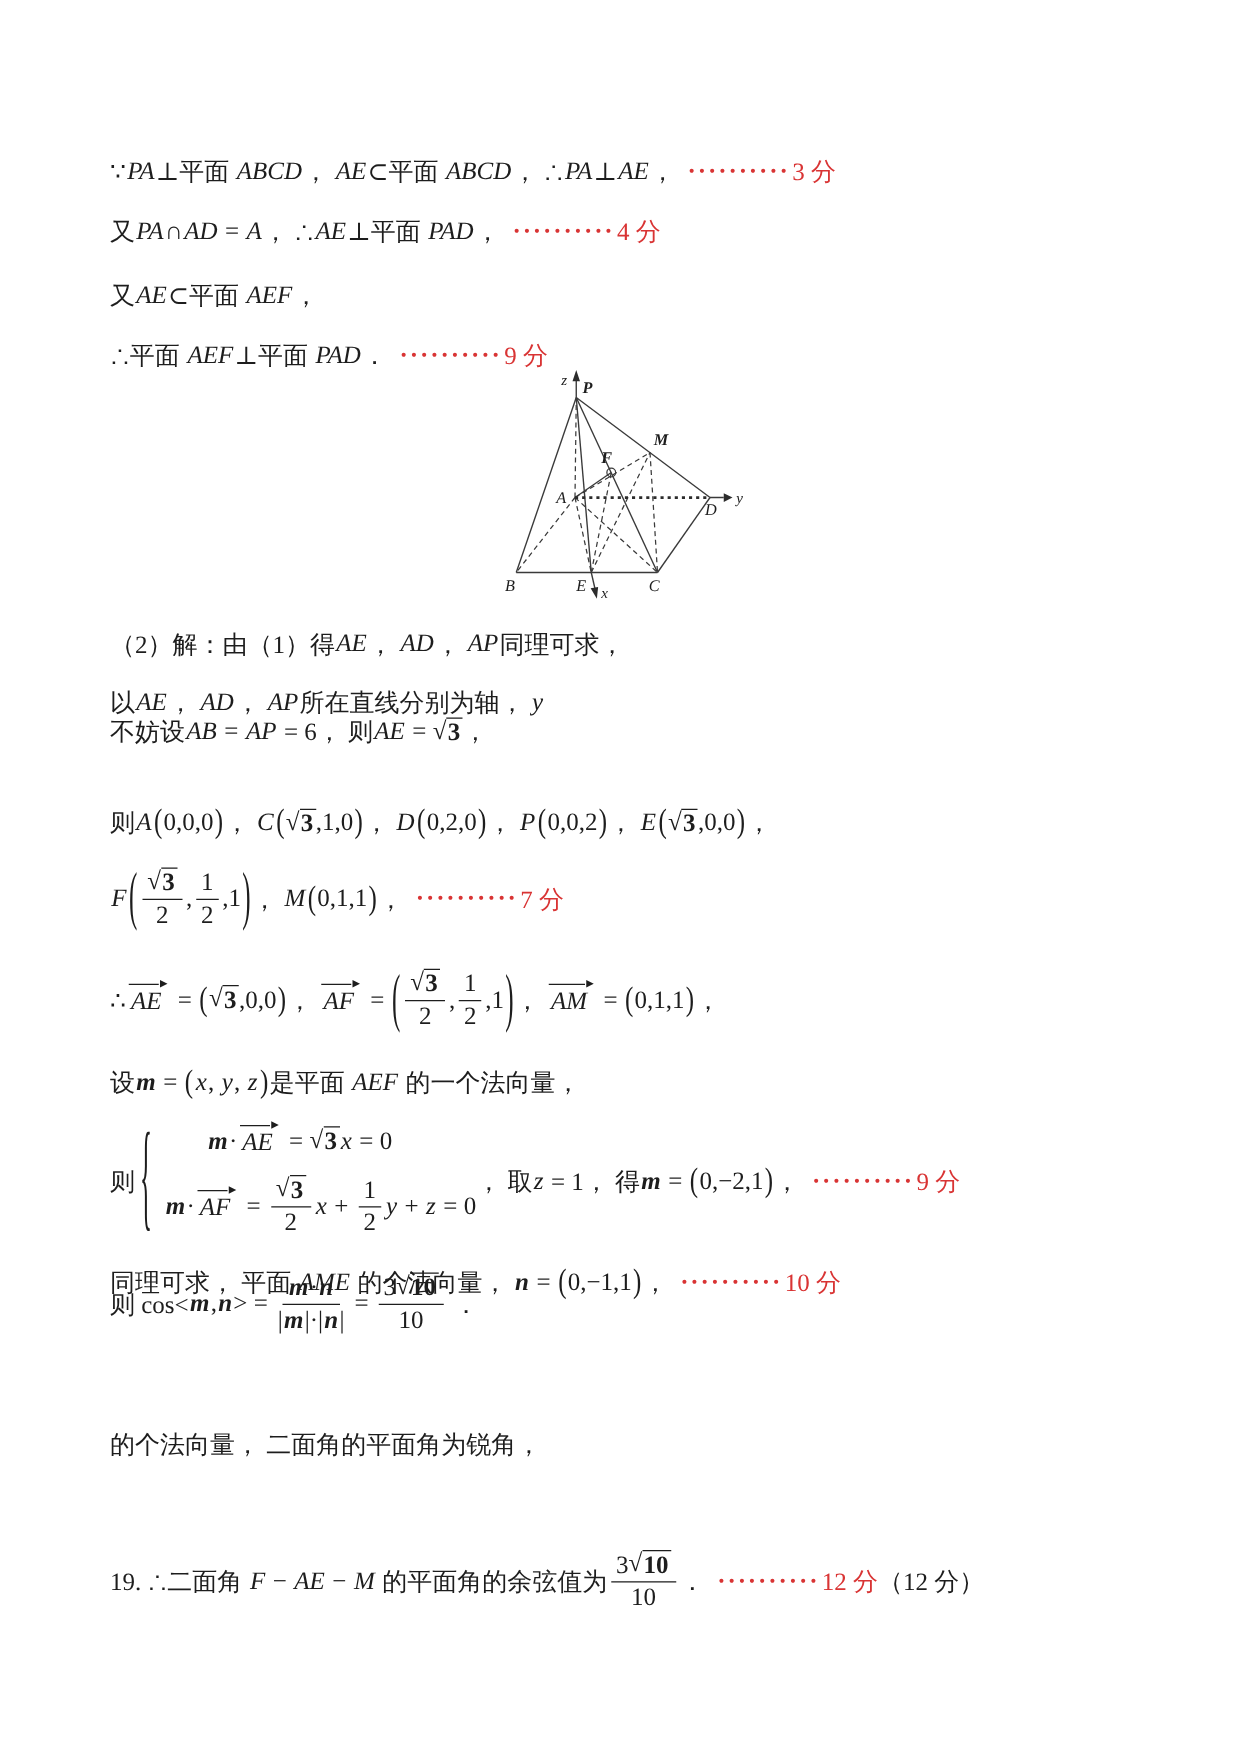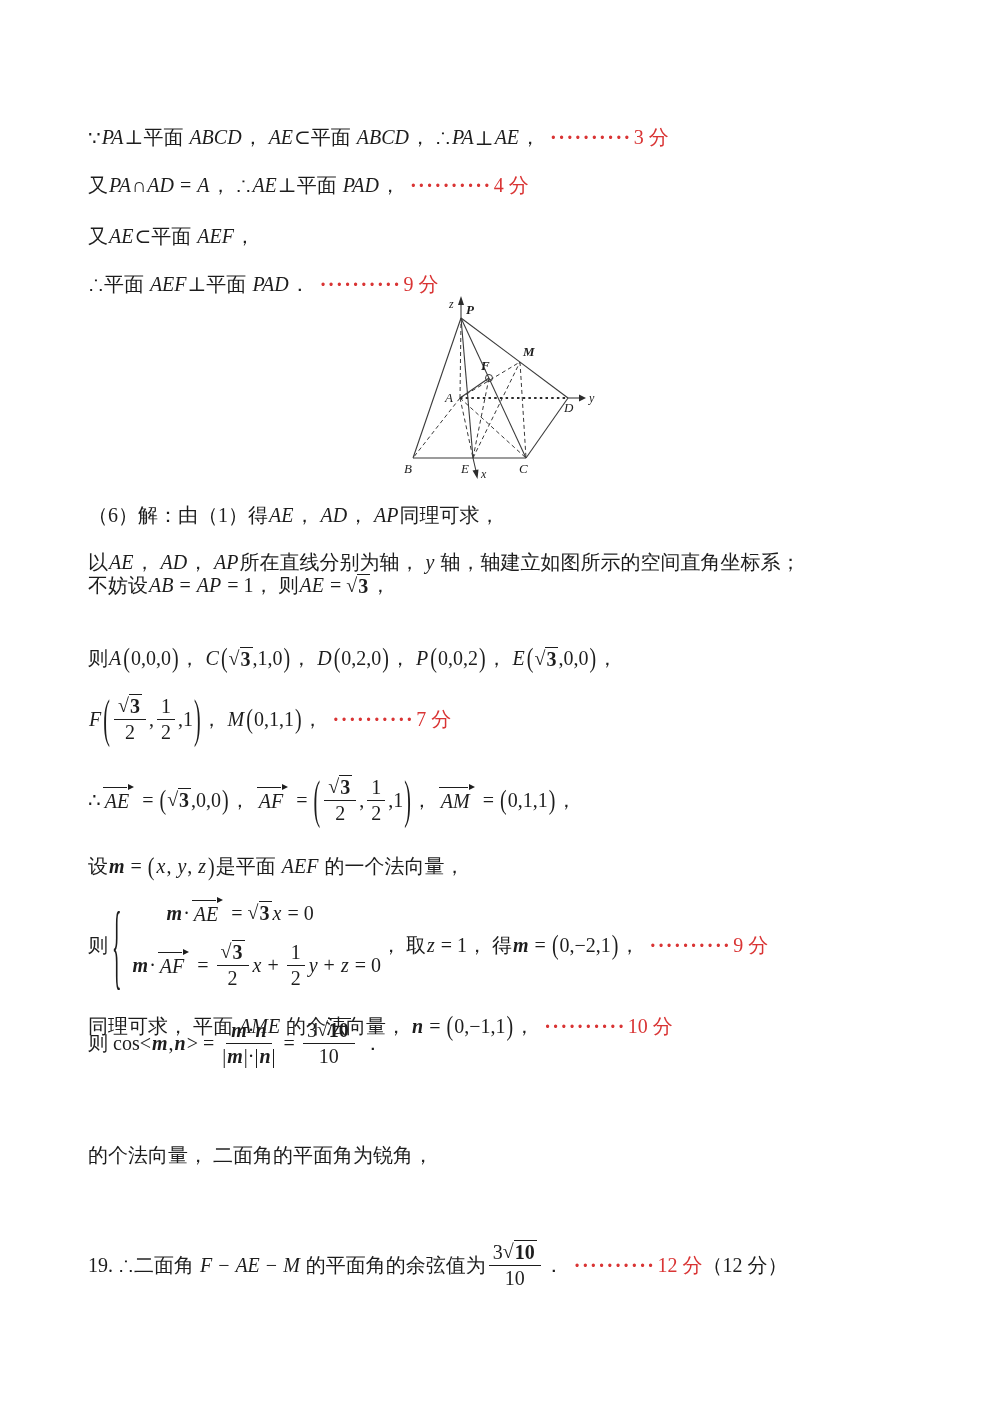--- a/index.html
+++ b/index.html
@@ -50,23 +50,23 @@
 </style>
 </head>
 <body>
 
 <div id="doc">
   <div id="lines">
       <div class="line" id="line-1"><span class="tk-t">∵</span><span class="tk-i">PA</span><span class="tk-t">⊥平面 </span><span class="tk-i">ABCD</span><span class="tk-t">， </span><span class="tk-i">AE</span><span class="tk-t">⊂平面 </span><span class="tk-i">ABCD</span><span class="tk-t">， ∴</span><span class="tk-i">PA</span><span class="tk-t">⊥</span><span class="tk-i">AE</span><span class="tk-t">，</span><span class="tk-dots">··········</span><span class="tk-red">3 分</span></div>
       <div class="line" id="line-2"><span class="tk-t">又</span><span class="tk-i">PA</span><span class="tk-t">∩</span><span class="tk-i">AD</span><span class="tk-t"> = </span><span class="tk-i">A</span><span class="tk-t">， ∴</span><span class="tk-i">AE</span><span class="tk-t">⊥平面 </span><span class="tk-i">PAD</span><span class="tk-t">，</span><span class="tk-dots">··········</span><span class="tk-red">4 分</span></div>
       <div class="line" id="line-3"><span class="tk-t">又</span><span class="tk-i">AE</span><span class="tk-t">⊂平面 </span><span class="tk-i">AEF</span><span class="tk-t">，</span></div>
       <div class="line" id="line-4"><span class="tk-t">∴平面 </span><span class="tk-i">AEF</span><span class="tk-t">⊥平面 </span><span class="tk-i">PAD</span><span class="tk-t">．</span><span class="tk-dots">··········</span><span class="tk-red">9 分</span></div>
-      <div class="line" id="line-5"><span class="tk-t">（6）解：由（1）得</span><span class="tk-i">AE</span><span class="tk-t">， </span><span class="tk-i">AD</span><span class="tk-t">， </span><span class="tk-i">AP</span><span class="tk-t">同理可求，</span></div>
-      <div class="line" id="line-6"><span class="tk-t">以</span><span class="tk-i">AE</span><span class="tk-t">， </span><span class="tk-i">AD</span><span class="tk-t">， </span><span class="tk-i">AP</span><span class="tk-t">所在直线分别为轴， </span><span class="tk-i">y</span><span class="tk-t"> 轴，轴建立如图所示的空间直角坐标系；</span></div>
-      <div class="line" id="line-7"><span class="tk-t">不妨设</span><span class="tk-i">AB</span><span class="tk-t"> = </span><span class="tk-i">AP</span><span class="tk-t"> = 1， 则</span><span class="tk-i">AE</span><span class="tk-t"> = </span><span class="sqrt"><span class="sq-sign">√</span><span class="sq-rad">3</span></span><span class="tk-t">，</span></div>
+      <div class="line" id="line-5"><span class="tk-t">（2）解：由（1）得</span><span class="tk-i">AE</span><span class="tk-t">， </span><span class="tk-i">AD</span><span class="tk-t">， </span><span class="tk-i">AP</span><span class="tk-t">同理可求，</span></div>
+      <div class="line" id="line-6"><span class="tk-t">以</span><span class="tk-i">AE</span><span class="tk-t">， </span><span class="tk-i">AD</span><span class="tk-t">， </span><span class="tk-i">AP</span><span class="tk-t">所在直线分别为轴， </span><span class="tk-i">y</span></div>
+      <div class="line" id="line-7"><span class="tk-t">不妨设</span><span class="tk-i">AB</span><span class="tk-t"> = </span><span class="tk-i">AP</span><span class="tk-t"> = 6， 则</span><span class="tk-i">AE</span><span class="tk-t"> = </span><span class="sqrt"><span class="sq-sign">√</span><span class="sq-rad">3</span></span><span class="tk-t">，</span></div>
       <div class="line" id="line-8"><span class="tk-t">则</span><span class="tk-i">A</span><span class="paren" style="transform: scaleY(1.35);">(</span><span class="tk-t">0,0,0</span><span class="paren" style="transform: scaleY(1.35);">)</span><span class="tk-t">， </span><span class="tk-i">C</span><span class="paren" style="transform: scaleY(1.35);">(</span><span class="sqrt"><span class="sq-sign">√</span><span class="sq-rad">3</span></span><span class="tk-t">,1,0</span><span class="paren" style="transform: scaleY(1.35);">)</span><span class="tk-t">， </span><span class="tk-i">D</span><span class="paren" style="transform: scaleY(1.35);">(</span><span class="tk-t">0,2,0</span><span class="paren" style="transform: scaleY(1.35);">)</span><span class="tk-t">， </span><span class="tk-i">P</span><span class="paren" style="transform: scaleY(1.35);">(</span><span class="tk-t">0,0,2</span><span class="paren" style="transform: scaleY(1.35);">)</span><span class="tk-t">， </span><span class="tk-i">E</span><span class="paren" style="transform: scaleY(1.35);">(</span><span class="sqrt"><span class="sq-sign">√</span><span class="sq-rad">3</span></span><span class="tk-t">,0,0</span><span class="paren" style="transform: scaleY(1.35);">)</span><span class="tk-t">，</span></div>
       <div class="line" id="line-9"><span class="tk-i">F</span><span class="paren" style="transform: scaleY(2.6);">(</span><span class="frac"><span class="fr-n"><span class="sqrt"><span class="sq-sign">√</span><span class="sq-rad">3</span></span></span><span class="fr-d"><span class="tk-t">2</span></span></span><span class="tk-t">,</span><span class="frac"><span class="fr-n"><span class="tk-t">1</span></span><span class="fr-d"><span class="tk-t">2</span></span></span><span class="tk-t">,1</span><span class="paren" style="transform: scaleY(2.6);">)</span><span class="tk-t">， </span><span class="tk-i">M</span><span class="paren" style="transform: scaleY(1.35);">(</span><span class="tk-t">0,1,1</span><span class="paren" style="transform: scaleY(1.35);">)</span><span class="tk-t">，</span><span class="tk-dots">··········</span><span class="tk-red">7 分</span></div>
       <div class="line" id="line-10"><span class="tk-t">∴</span><span class="vec">AE</span><span class="tk-t"> = </span><span class="paren" style="transform: scaleY(1.35);">(</span><span class="sqrt"><span class="sq-sign">√</span><span class="sq-rad">3</span></span><span class="tk-t">,0,0</span><span class="paren" style="transform: scaleY(1.35);">)</span><span class="tk-t">， </span><span class="vec">AF</span><span class="tk-t"> = </span><span class="paren" style="transform: scaleY(2.6);">(</span><span class="frac"><span class="fr-n"><span class="sqrt"><span class="sq-sign">√</span><span class="sq-rad">3</span></span></span><span class="fr-d"><span class="tk-t">2</span></span></span><span class="tk-t">,</span><span class="frac"><span class="fr-n"><span class="tk-t">1</span></span><span class="fr-d"><span class="tk-t">2</span></span></span><span class="tk-t">,1</span><span class="paren" style="transform: scaleY(2.6);">)</span><span class="tk-t">， </span><span class="vec">AM</span><span class="tk-t"> = </span><span class="paren" style="transform: scaleY(1.35);">(</span><span class="tk-t">0,1,1</span><span class="paren" style="transform: scaleY(1.35);">)</span><span class="tk-t">，</span></div>
       <div class="line" id="line-11"><span class="tk-t">设</span><span class="tk-bi">m</span><span class="tk-t"> = </span><span class="paren" style="transform: scaleY(1.3);">(</span><span class="tk-i">x</span><span class="tk-t">, </span><span class="tk-i">y</span><span class="tk-t">, </span><span class="tk-i">z</span><span class="paren" style="transform: scaleY(1.3);">)</span><span class="tk-t">是平面 </span><span class="tk-i">AEF</span><span class="tk-t"> 的一个法向量，</span></div>
       <div class="line" id="line-12"><span class="tk-t">则</span><span class="brace">{</span><span class="stack"><span class="srow"><span class="tk-bi">m</span><span class="tk-t">·</span><span class="vec">AE</span><span class="tk-t"> = </span><span class="sqrt"><span class="sq-sign">√</span><span class="sq-rad">3</span></span><span class="tk-i">x</span><span class="tk-t"> = 0</span></span><span class="srow"><span class="tk-bi">m</span><span class="tk-t">·</span><span class="vec">AF</span><span class="tk-t"> = </span><span class="frac"><span class="fr-n"><span class="sqrt"><span class="sq-sign">√</span><span class="sq-rad">3</span></span></span><span class="fr-d"><span class="tk-t">2</span></span></span><span class="tk-i">x</span><span class="tk-t"> + </span><span class="frac"><span class="fr-n"><span class="tk-t">1</span></span><span class="fr-d"><span class="tk-t">2</span></span></span><span class="tk-i">y</span><span class="tk-t"> + </span><span class="tk-i">z</span><span class="tk-t"> = 0</span></span></span><span class="tk-t">， 取</span><span class="tk-i">z</span><span class="tk-t"> = 1， 得</span><span class="tk-bi">m</span><span class="tk-t"> = </span><span class="paren" style="transform: scaleY(1.35);">(</span><span class="tk-t">0,−2,1</span><span class="paren" style="transform: scaleY(1.35);">)</span><span class="tk-t">，</span><span class="tk-dots">··········</span><span class="tk-red">9 分</span></div>
       <div class="line" id="line-13"><span class="tk-t">同理可求， 平面 </span><span class="tk-i">AME</span><span class="tk-t"> 的个法向量， </span><span class="tk-bi">n</span><span class="tk-t"> = </span><span class="paren" style="transform: scaleY(1.35);">(</span><span class="tk-t">0,−1,1</span><span class="paren" style="transform: scaleY(1.35);">)</span><span class="tk-t">，</span><span class="tk-dots">··········</span><span class="tk-red">10 分</span></div>
       <div class="line" id="line-14"><span class="tk-t">则 cos&lt;</span><span class="tk-bi">m</span><span class="tk-t">,</span><span class="tk-bi">n</span><span class="tk-t">&gt; = </span><span class="frac"><span class="fr-n"><span class="tk-bi">m</span><span class="tk-t">·</span><span class="tk-bi">n</span></span><span class="fr-d"><span class="tk-t">|</span><span class="tk-bi">m</span><span class="tk-t">|·|</span><span class="tk-bi">n</span><span class="tk-t">|</span></span></span><span class="tk-t"> = </span><span class="frac"><span class="fr-n"><span class="tk-t">3</span><span class="sqrt"><span class="sq-sign">√</span><span class="sq-rad">10</span></span></span><span class="fr-d"><span class="tk-t">10</span></span></span><span class="tk-t"> ．</span></div>
       <div class="line" id="line-15"><span class="tk-t">的个法向量， 二面角的平面角为锐角，</span></div>
       <div class="line" id="line-16"><span class="tk-t">19. ∴二面角 </span><span class="tk-i">F</span><span class="tk-t"> − </span><span class="tk-i">AE</span><span class="tk-t"> − </span><span class="tk-i">M</span><span class="tk-t"> 的平面角的余弦值为</span><span class="frac"><span class="fr-n"><span class="tk-t">3</span><span class="sqrt"><span class="sq-sign">√</span><span class="sq-rad">10</span></span></span><span class="fr-d"><span class="tk-t">10</span></span></span><span class="tk-t">．</span><span class="tk-dots">··········</span><span class="tk-red">12 分</span><span class="tk-t">（12 分）</span></div>
     </div>

